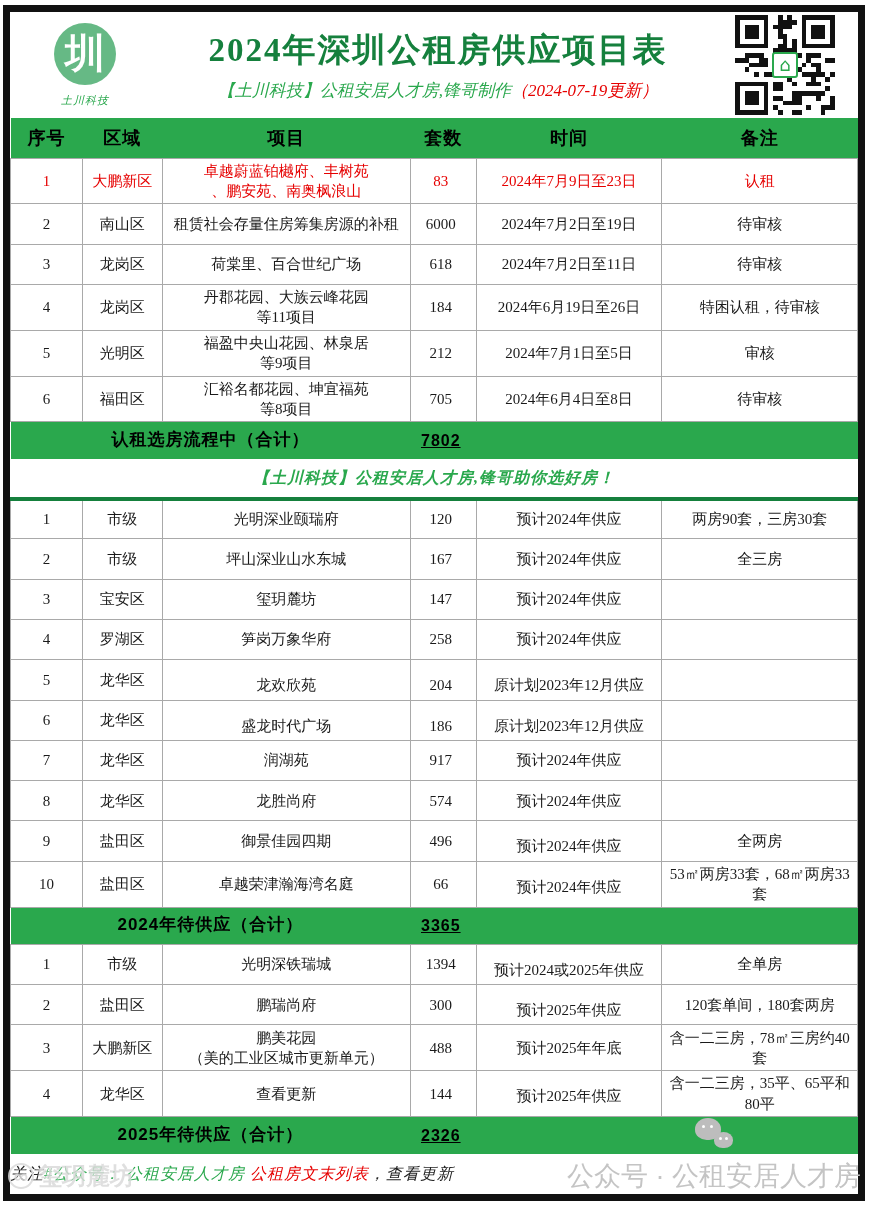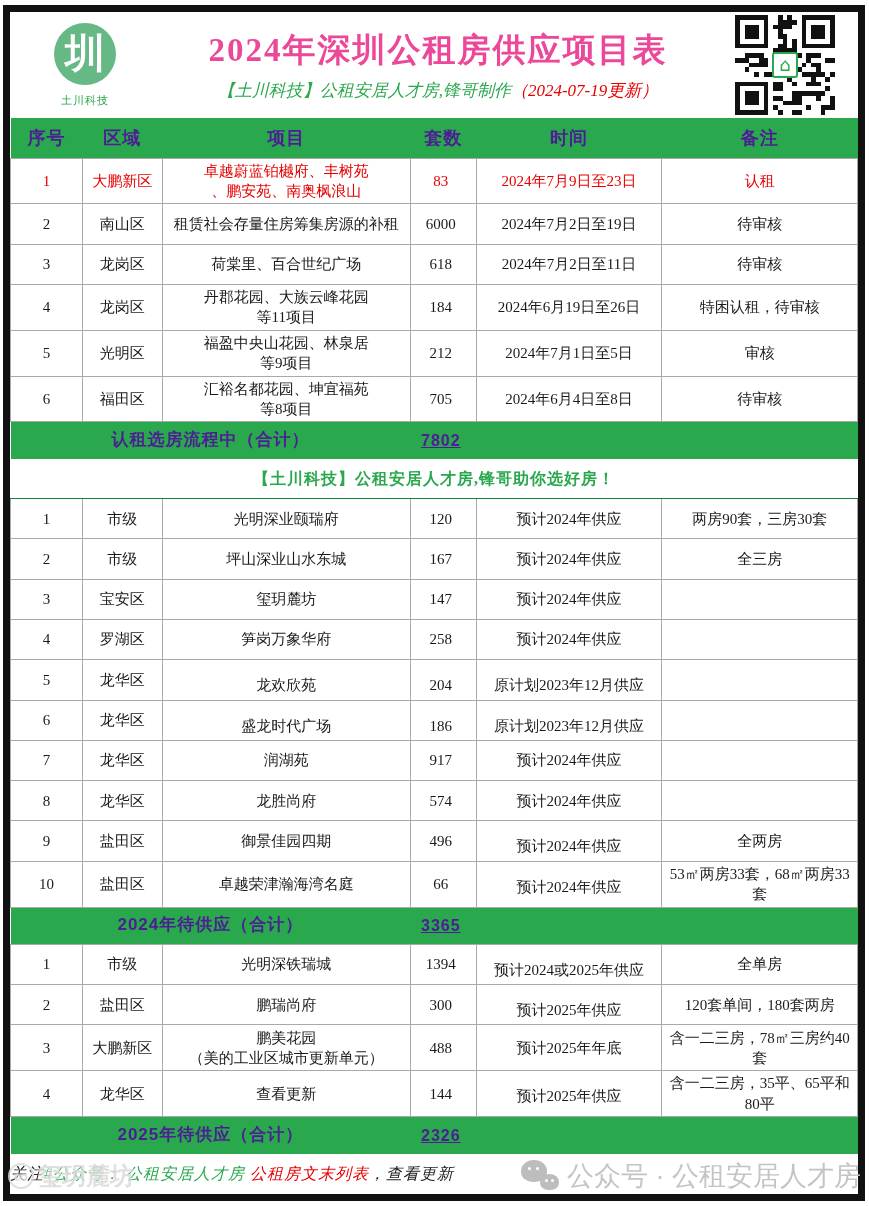--- a/index.html
+++ b/index.html
@@ -15,78 +15,78 @@
     display:flex; flex-direction:column;
   }
   
   .hdr { height:106px; display:flex; align-items:center; position:relative; background:#fff; }
   .logo-box { width:150px; display:flex; flex-direction:column; align-items:center; }
   .logo-circle {
     width:62px; height:62px; border-radius:50%; background:var(--logo-green);
     color:#fff; display:flex; align-items:center; justify-content:center;
     font-size:40px; font-weight:bold; line-height:1;
   }
-  .logo-cap { color:var(--green); font-size:11px; margin-top:8px; letter-spacing:1px; }
+  .logo-cap { color:var(--green); font-size:11px; margin-top:8px; letter-spacing:1px;font-style:italic; }
   .titles { flex:1; text-align:center; padding-right:10px; }
-  .main-title { font-size:33px; font-weight:bold; letter-spacing:2px; color:#ec4899; }
+  .main-title { font-size:33px; font-weight:bold; letter-spacing:2px; color:#15803d; }
   .sub-title { font-size:17px; margin-top:6px; font-style:italic; }
   .sub-title .g { color:var(--green);margin-top:38px; }
   .sub-title .r { color:var(--red); }
   .qr-wrap { width:118px; margin-right:14px; position:relative; }
   .qr-wrap svg { display:block; width:100px; height:100px; margin:0 auto; }
   .qr-house {
     position:absolute; left:50%; top:50%; transform:translate(-50%,-50%);
     width:26px; height:26px; background:#fff; border:2px solid var(--green);
     border-radius:3px; color:var(--green); font-size:18px; line-height:22px;
     text-align:center; font-family:"DejaVu Sans",sans-serif;
   }
   
   table { width:100%; border-collapse:collapse; table-layout:fixed; flex:1; }
   col.c1{width:8.5%} col.c2{width:9.4%} col.c3{width:29.3%}
   col.c4{width:7.8%} col.c5{width:21.9%} col.c6{width:23.1%}
   thead tr { height:40px; background:var(--green); }
   thead th {
-    color:#4c1d95; font-size:18px; font-weight:bold;
+    color:#000000; font-size:18px; font-weight:bold;
     font-family:"Liberation Sans","DejaVu Sans",sans-serif; letter-spacing:1px;
   }
   tbody td {
     border:1px solid #a9a9a9; font-size:15px; text-align:center;
     vertical-align:middle; padding:2px 4px; white-space:pre-line; line-height:1.35;
   }
   tbody tr { height:40px; }
   td.units { text-align:center; padding-right:9px; font-family:"Liberation Serif",serif; }
   tr.red-row td { color:var(--red); }
   td.vtop { vertical-align:top; padding-top:15px; }
   tr.summary { height:37px; background:var(--green); }
   tr.summary td {
-    border:none; color:#4c1d95; font-weight:bold; font-size:17px;
+    border:none; color:#000000; font-weight:bold; font-size:17px;
     font-family:"Liberation Sans","DejaVu Sans",sans-serif; letter-spacing:1px;
   }
   tr.summary td.units { font-size:16px;text-decoration:underline; }
   tr.banner { height:39px; }
   tr.banner td {
-    border:none; border-bottom:1px solid #15803d; color:var(--green);
-    font-size:16px; font-weight:bold; letter-spacing:1px;
+    border:none; border-bottom:4px solid #15803d; color:var(--green);
+    font-size:16px; font-style:italic; font-weight:bold; letter-spacing:1px;
   }
   
   .ftr { height:40px; display:flex; align-items:center; justify-content:flex-start;
          font-size:16px; font-style:italic; letter-spacing:1px; position:relative; }
   .ftr .seg-ink { color:#222; } .ftr .seg-green { color:var(--green); } .ftr .seg-red { color:var(--red); }
   
   .wm-left {
     position:absolute; left:8px; bottom:14px; display:flex; align-items:center; gap:4px;
     color:#dadada; font-family:"Liberation Sans",sans-serif;
     font-size:24px; font-weight:bold; text-shadow:0 0 2px #fff; opacity:.85; pointer-events:none;
   }
   .wm-left .wm-icon { font-size:20px; border:2px solid #dadada; border-radius:50%;
     width:26px; height:26px; line-height:22px; text-align:center; font-style:normal; }
   .wm-right {
     position:absolute; right:8px; bottom:12px; display:flex; align-items:center; gap:8px;
     color:#c4c4c4; font-family:"Liberation Sans",sans-serif; font-size:27px;
-    pointer-events:none; white-space:nowrap;
+    pointer-events:none; white-space:nowrap;flex-direction:column;
   }
   .wm-right .wx { position:relative; width:38px; height:32px; }
   .wm-right .wx .b1, .wm-right .wx .b2 {
     position:absolute; background:#bdbdbd; border-radius:50% 50% 45% 45%;
   }
   .wm-right .wx .b1 { width:26px; height:22px; left:0; top:0; }
   .wm-right .wx .b2 { width:19px; height:16px; right:0; bottom:2px; }
   .wm-right .wx .e { position:absolute; width:3px; height:3px; background:#fff; border-radius:50%; }
 </style>
 </head>

